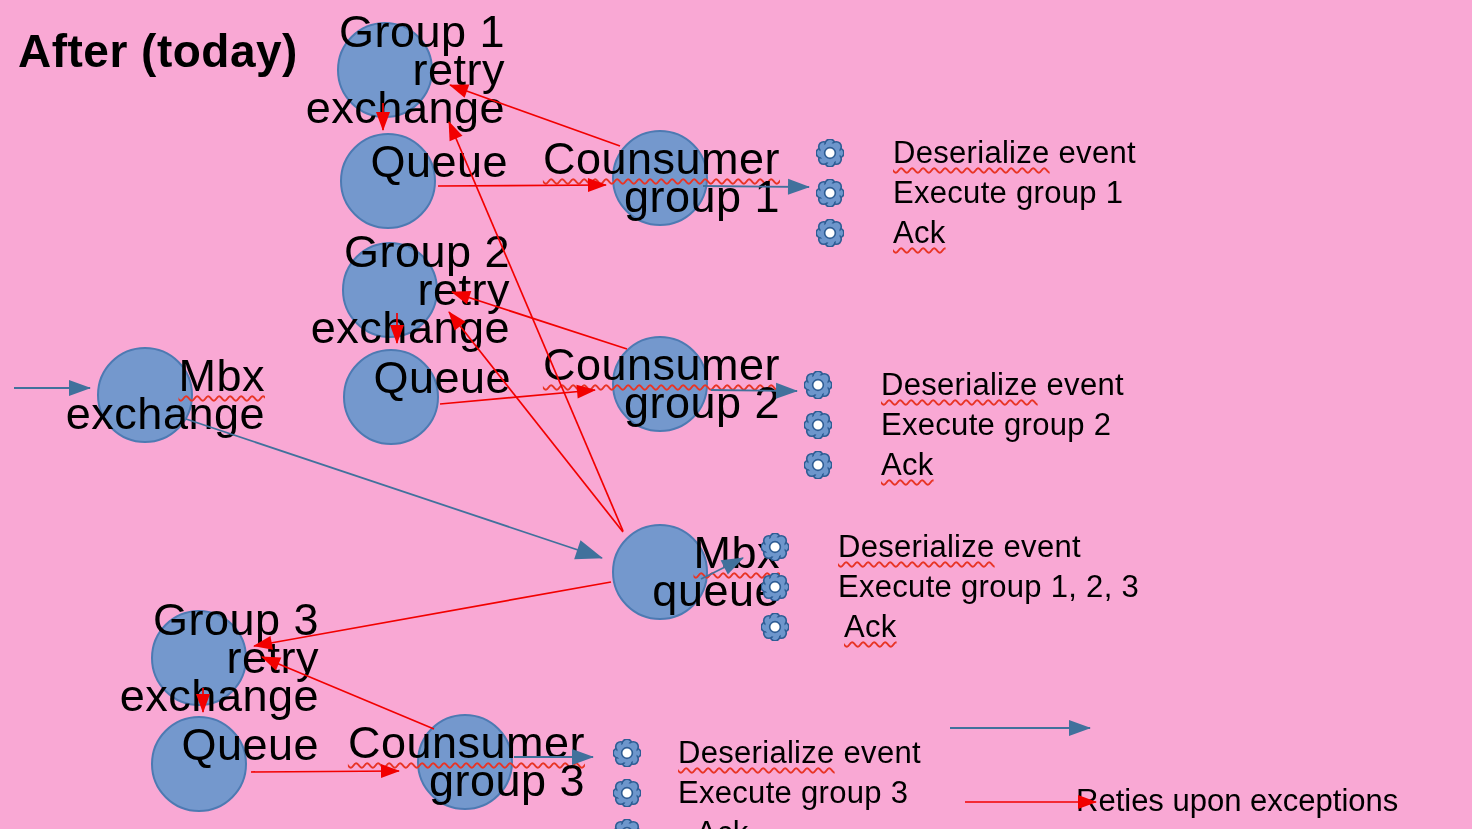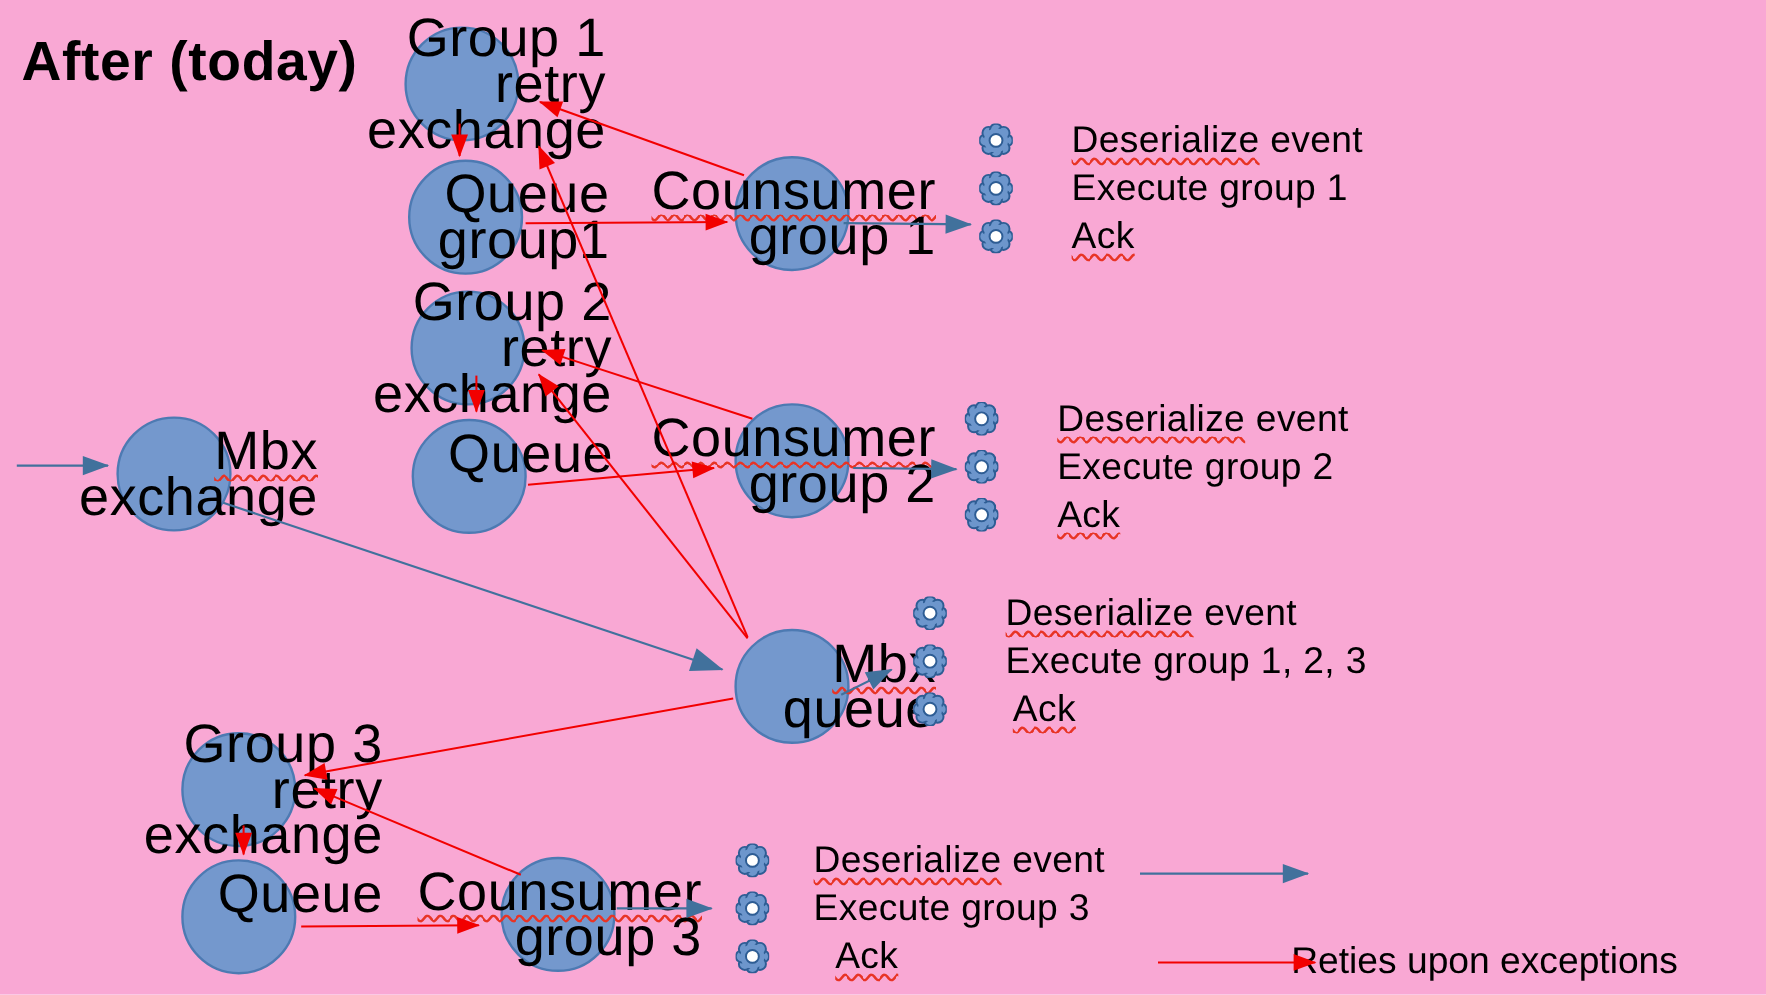--- a/index.html
+++ b/index.html
@@ -13,21 +13,21 @@
   }
   .circle{
     position:absolute;width:96px;height:96px;border-radius:50%;
     background:#7498cd;border:2px solid #4d7ab2;box-sizing:border-box;z-index:1;
   }
   .nlabel{
     position:absolute;width:240px;text-align:right;font-size:45px;line-height:38px;
     letter-spacing:0.5px;z-index:2;white-space:nowrap;
   }
   .nlabel span{display:block;}
-  .tasks{position:absolute;z-index:2;}
+  .tasks{position:absolute;z-index:2;margin-top:36px;}
   .trow{display:flex;align-items:center;height:40px;}
   .gear{width:28px;height:28px;flex:none;}
   .ttext{margin-left:49px;font-size:31px;white-space:nowrap;letter-spacing:0.3px;}
   .tasks.g3 .ttext{margin-left:37px;}
   .sq{
     text-decoration-line:underline;text-decoration-style:wavy;
     text-decoration-color:#e83425;text-decoration-thickness:1.5px;text-underline-offset:4px;
   }
   .legend-label{position:absolute;font-size:31px;line-height:40px;white-space:nowrap;z-index:2;}
   #wires{position:absolute;left:0;top:0;z-index:3;pointer-events:none;}
@@ -70,21 +70,20 @@
   <div class="circle" style="left:151px;top:716px;"></div>
   <div class="circle" style="left:417px;top:714px;"></div>
 
   <div class="nlabel" style="left:265px;top:13px;">
     <span>Group 1</span>
     <span>retry</span>
     <span>exchange</span>
   </div>
   <div class="nlabel" style="left:268px;top:143px;">
     <span>Queue</span>
-    <span>group1</span>
   </div>
   <div class="nlabel" style="left:540px;top:140px;">
     <span class="sq">Counsumer</span>
     <span>group 1</span>
   </div>
   <div class="nlabel" style="left:270px;top:233px;">
     <span>Group 2</span>
     <span>retry</span>
     <span>exchange</span>
   </div>

